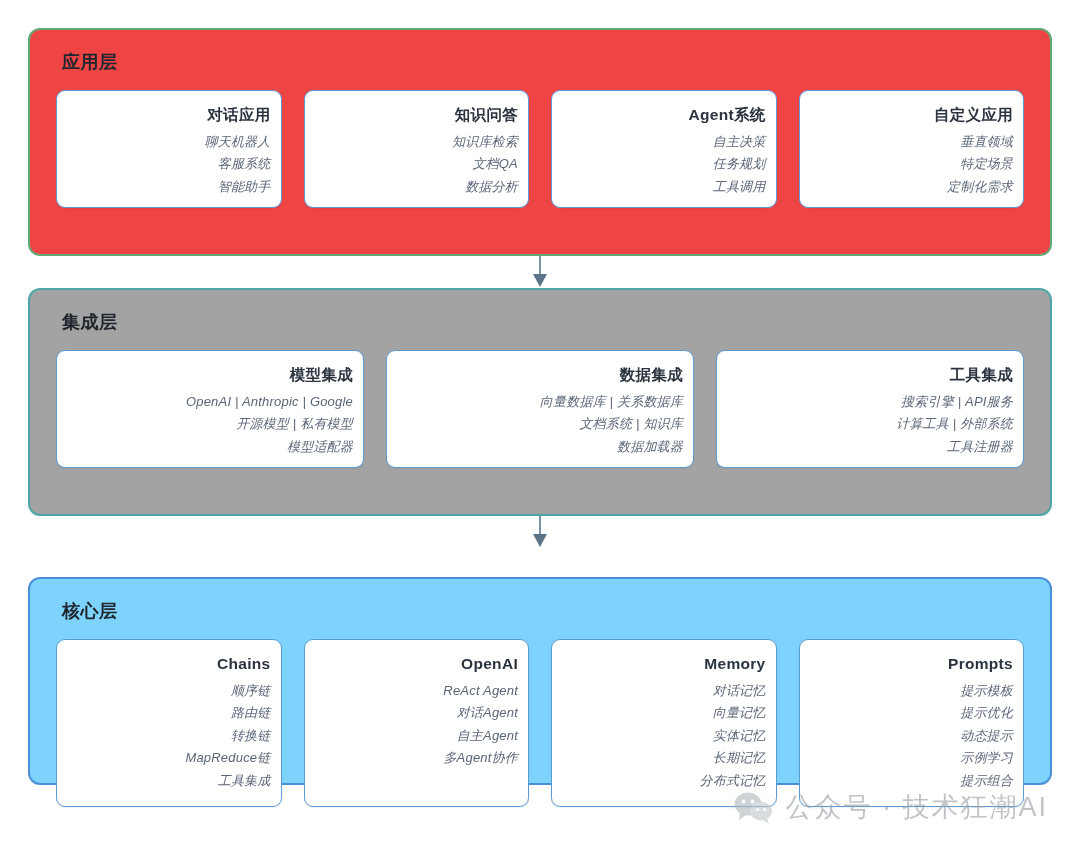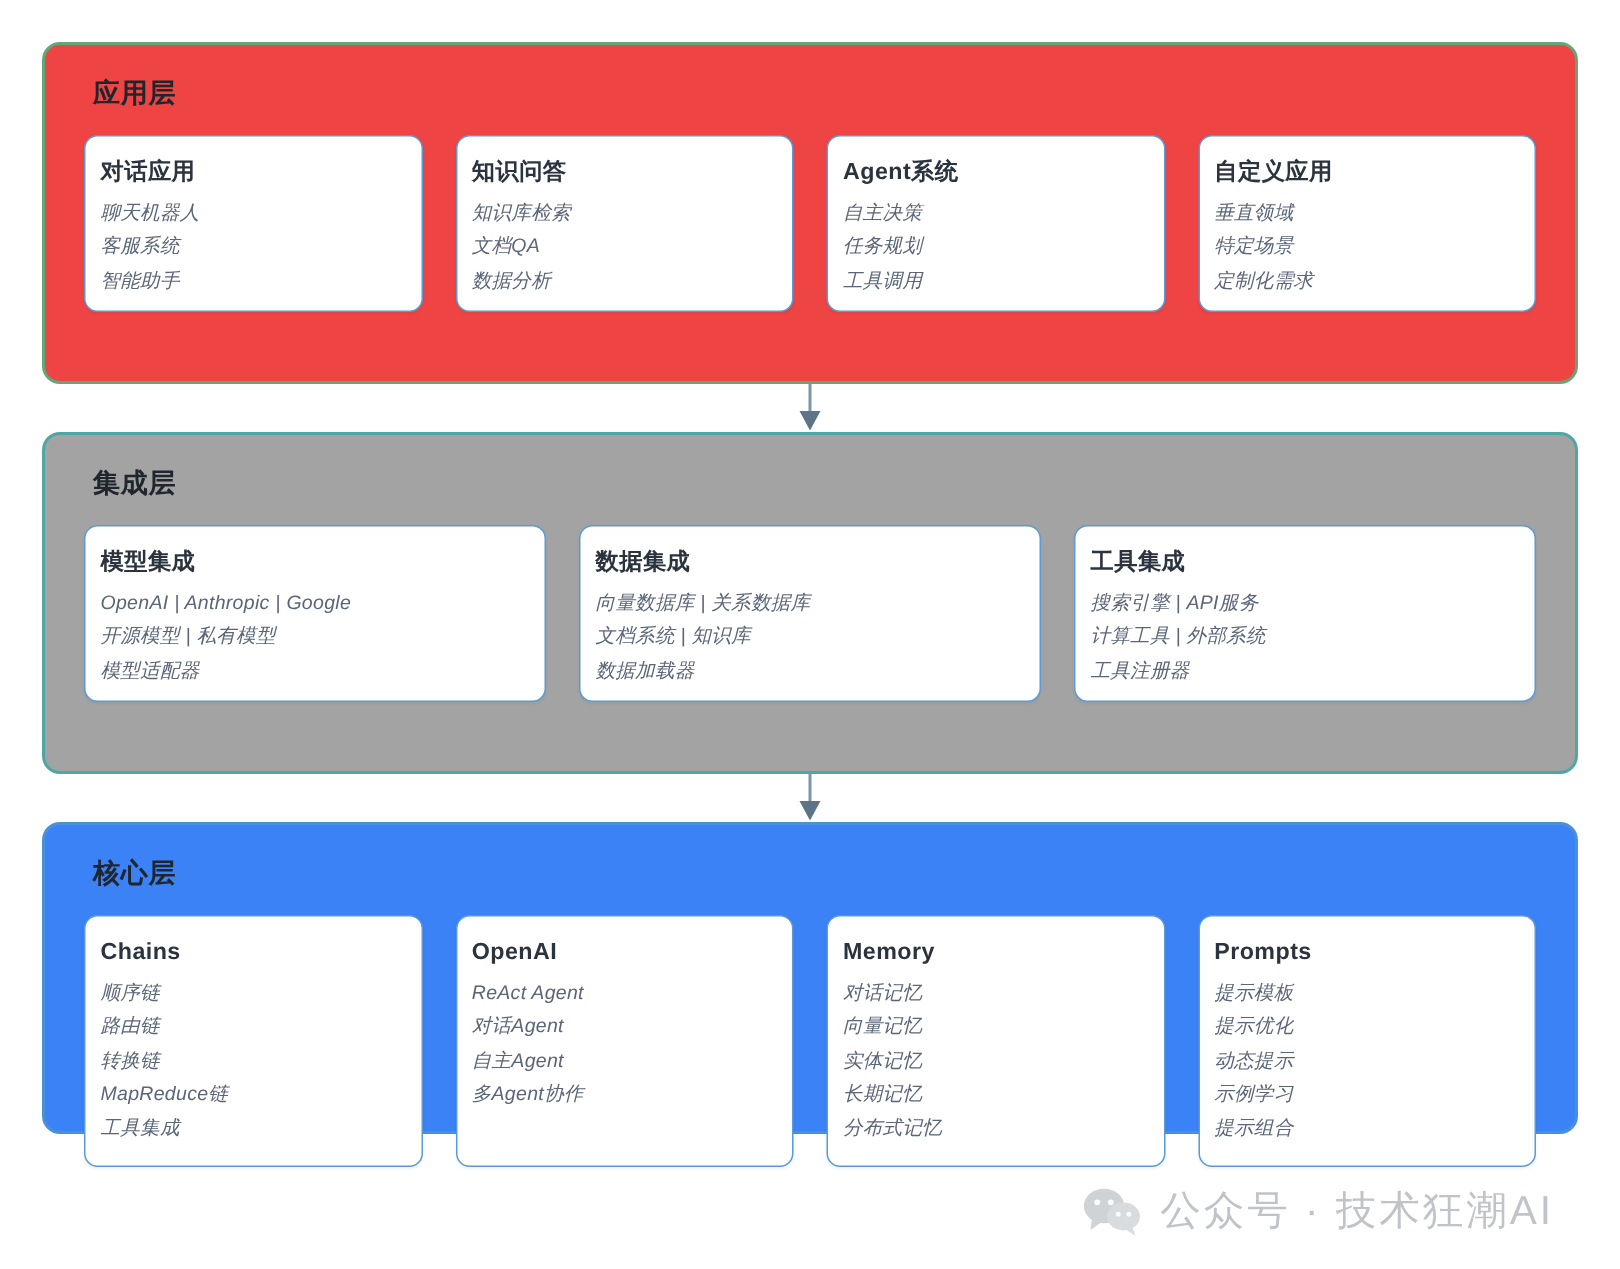--- a/index.html
+++ b/index.html
@@ -37,23 +37,24 @@
     background: #ef4444;
     border-color: #63a677;
     height: 228px;
   }
   .layer-int {
     background: #a3a3a3;
     border-color: #4fa7a5;
     height: 228px;
   }
   .layer-core {
-    background: #3b82f6;
+    background: #7dd3fc;
     border-color: #4a90d9;
     height: 208px;
+    margin-top: 29px;
   }
 
   .layer-title {
     font-size: 18px;
     font-weight: bold;
     color: #20262e;
     letter-spacing: 0.5px;
     margin: 6px 0 16px 6px;
     line-height: 1.2;
   }
@@ -74,21 +75,21 @@
     gap: 22px;
     align-items: stretch;
   }
   .card {
     box-sizing: border-box;
     flex: 1 1 0;
     background: #ffffff;
     border: 1.6px solid #5b9bd5;
     border-radius: 9px;
     padding: 14px 10px 16px 10px;
-    text-align: left;
+    text-align: right;
     box-shadow: 0 1px 2px rgba(30,60,90,0.07);
   }
   .card-app  { height: 118px; }
   .card-int  { height: 118px; }
   .card-core { height: 168px; }
 
   .card-title {
     font-size: 15.5px;
     font-weight: bold;
     color: #2b333f;
@@ -101,21 +102,21 @@
     color: #5a6578;
     line-height: 22.5px;
     letter-spacing: 0.2px;
     white-space: nowrap;
     font-style: italic;
   }
 
   
   .watermark {
     position: absolute;
-    right: 44px;
+    right: 32px;
     bottom: 22px;
     display: flex;
     align-items: center;
     gap: 12px;
     pointer-events: none;
     opacity: 0.62;
   }
   .wm-icon { display: block; }
   .wm-text {
     font-size: 27px;

